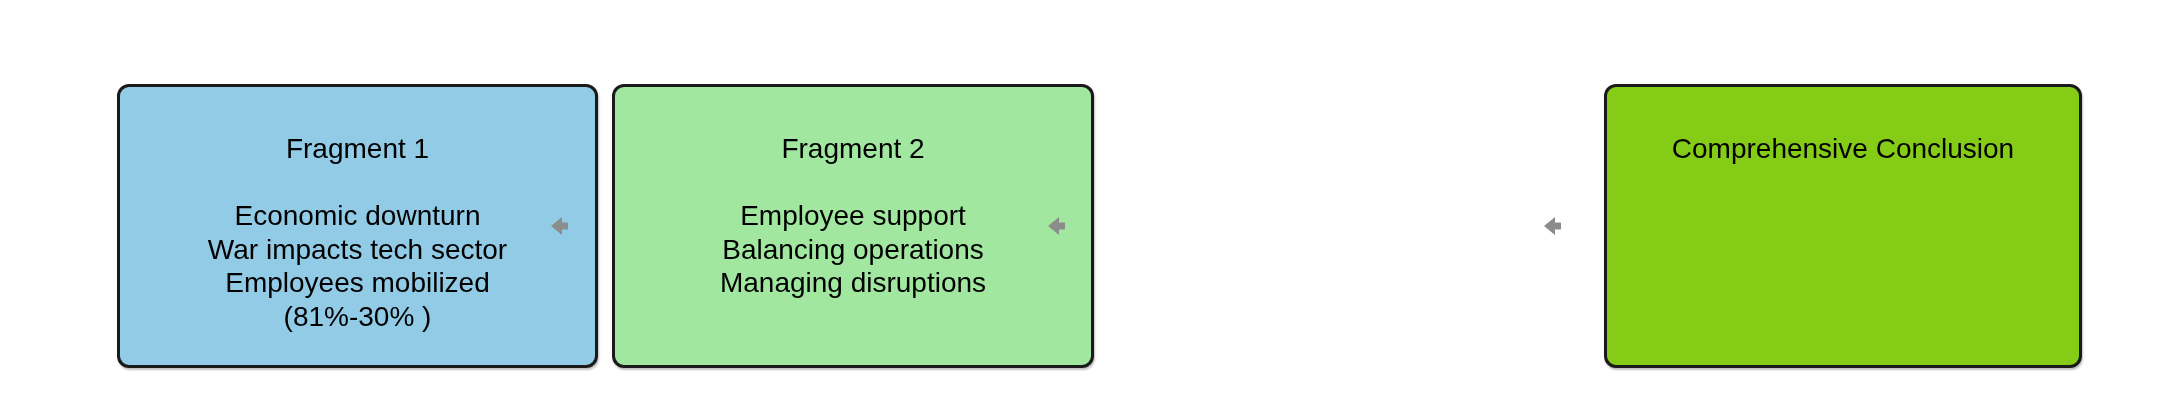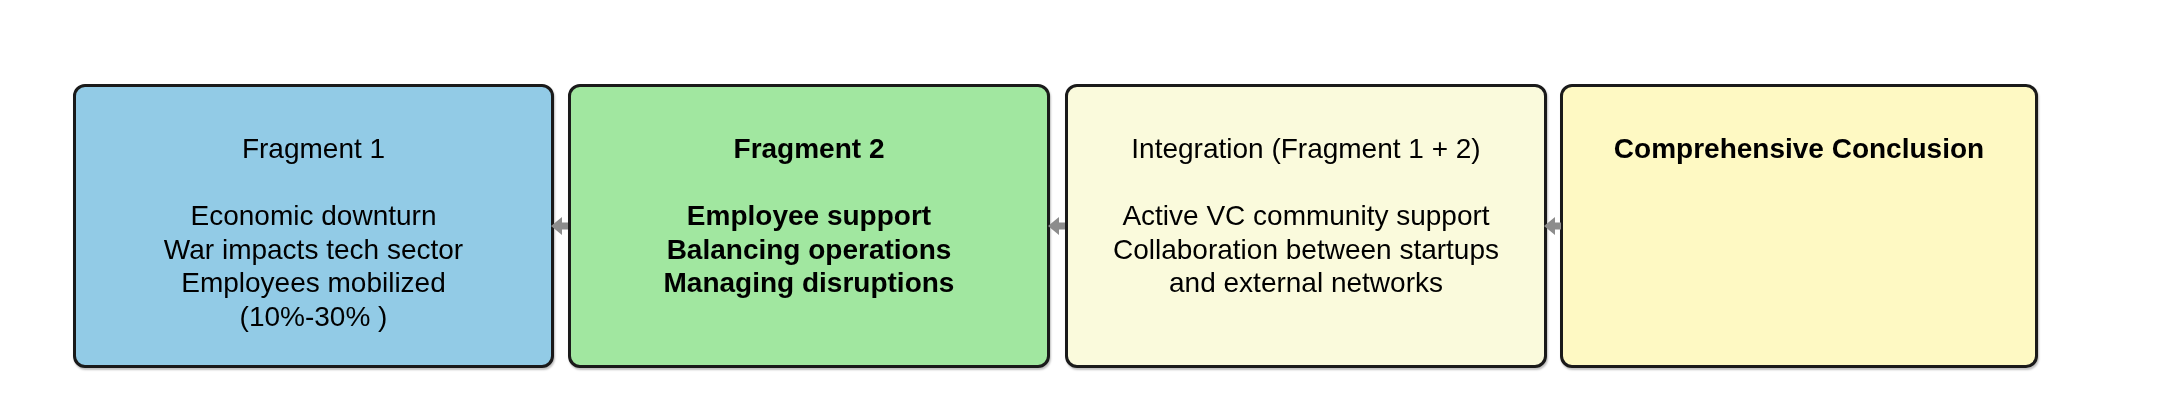--- a/index.html
+++ b/index.html
@@ -15,20 +15,21 @@
   .node {
     position: absolute;
     top: 84px;
     height: 284px;
     box-sizing: border-box;
     border: 3px solid #1a1a1a;
     border-radius: 12px;
     padding-top: 45px;
     text-align: center;
     box-shadow: 1px 2px 2px rgba(0,0,0,0.25);
+    margin-left: 44px;
   }
   .node-title {
     font-size: 28px;
     line-height: 33.5px;
     white-space: pre-line;
   }
   .node-body {
     margin-top: 33.5px;
     font-size: 28px;
     line-height: 33.5px;
@@ -51,38 +52,32 @@
 </head>
 <body>
 
 <div class="canvas">
 
   <div class="node node1" style="background-color: rgb(146, 203, 230);">
     <div class="node-title">Fragment 1</div>
     <div class="node-body">Economic downturn
 War impacts tech sector
 Employees mobilized
-(10%-30% )</div>
+(81%-30% )</div>
   </div>
 
-  <div class="node node2" style="background-color: rgb(161, 231, 160); font-weight: bold;">
+  <div class="node node2" style="background-color: rgb(161, 231, 160);">
     <div class="node-title">Fragment 2</div>
     <div class="node-body">Employee support
 Balancing operations
 Managing disruptions</div>
   </div>
 
-  <div class="node node3" style="background-color: rgb(250, 250, 220);">
-    <div class="node-title">Integration (Fragment 1 + 2)</div>
-    <div class="node-body">Active VC community support
-Collaboration between startups
-and external networks</div>
-  </div>
 
-  <div class="node node4" style="background-color: #fef9c3; font-weight: bold;">
+  <div class="node node4" style="background-color: #84cc16;">
     <div class="node-title">Comprehensive Conclusion</div>
   </div>
 
   <svg class="arrow arrow1" viewBox="0 0 18 20">
     <polygon points="0,10 11,1 11,6.5 17,6.5 17,13.5 11,13.5 11,19" fill="#8c8c8c"></polygon>
   </svg>
   <svg class="arrow arrow2" viewBox="0 0 18 20">
     <polygon points="0,10 11,1 11,6.5 17,6.5 17,13.5 11,13.5 11,19" fill="#8c8c8c"></polygon>
   </svg>
   <svg class="arrow arrow3" viewBox="0 0 18 20">

